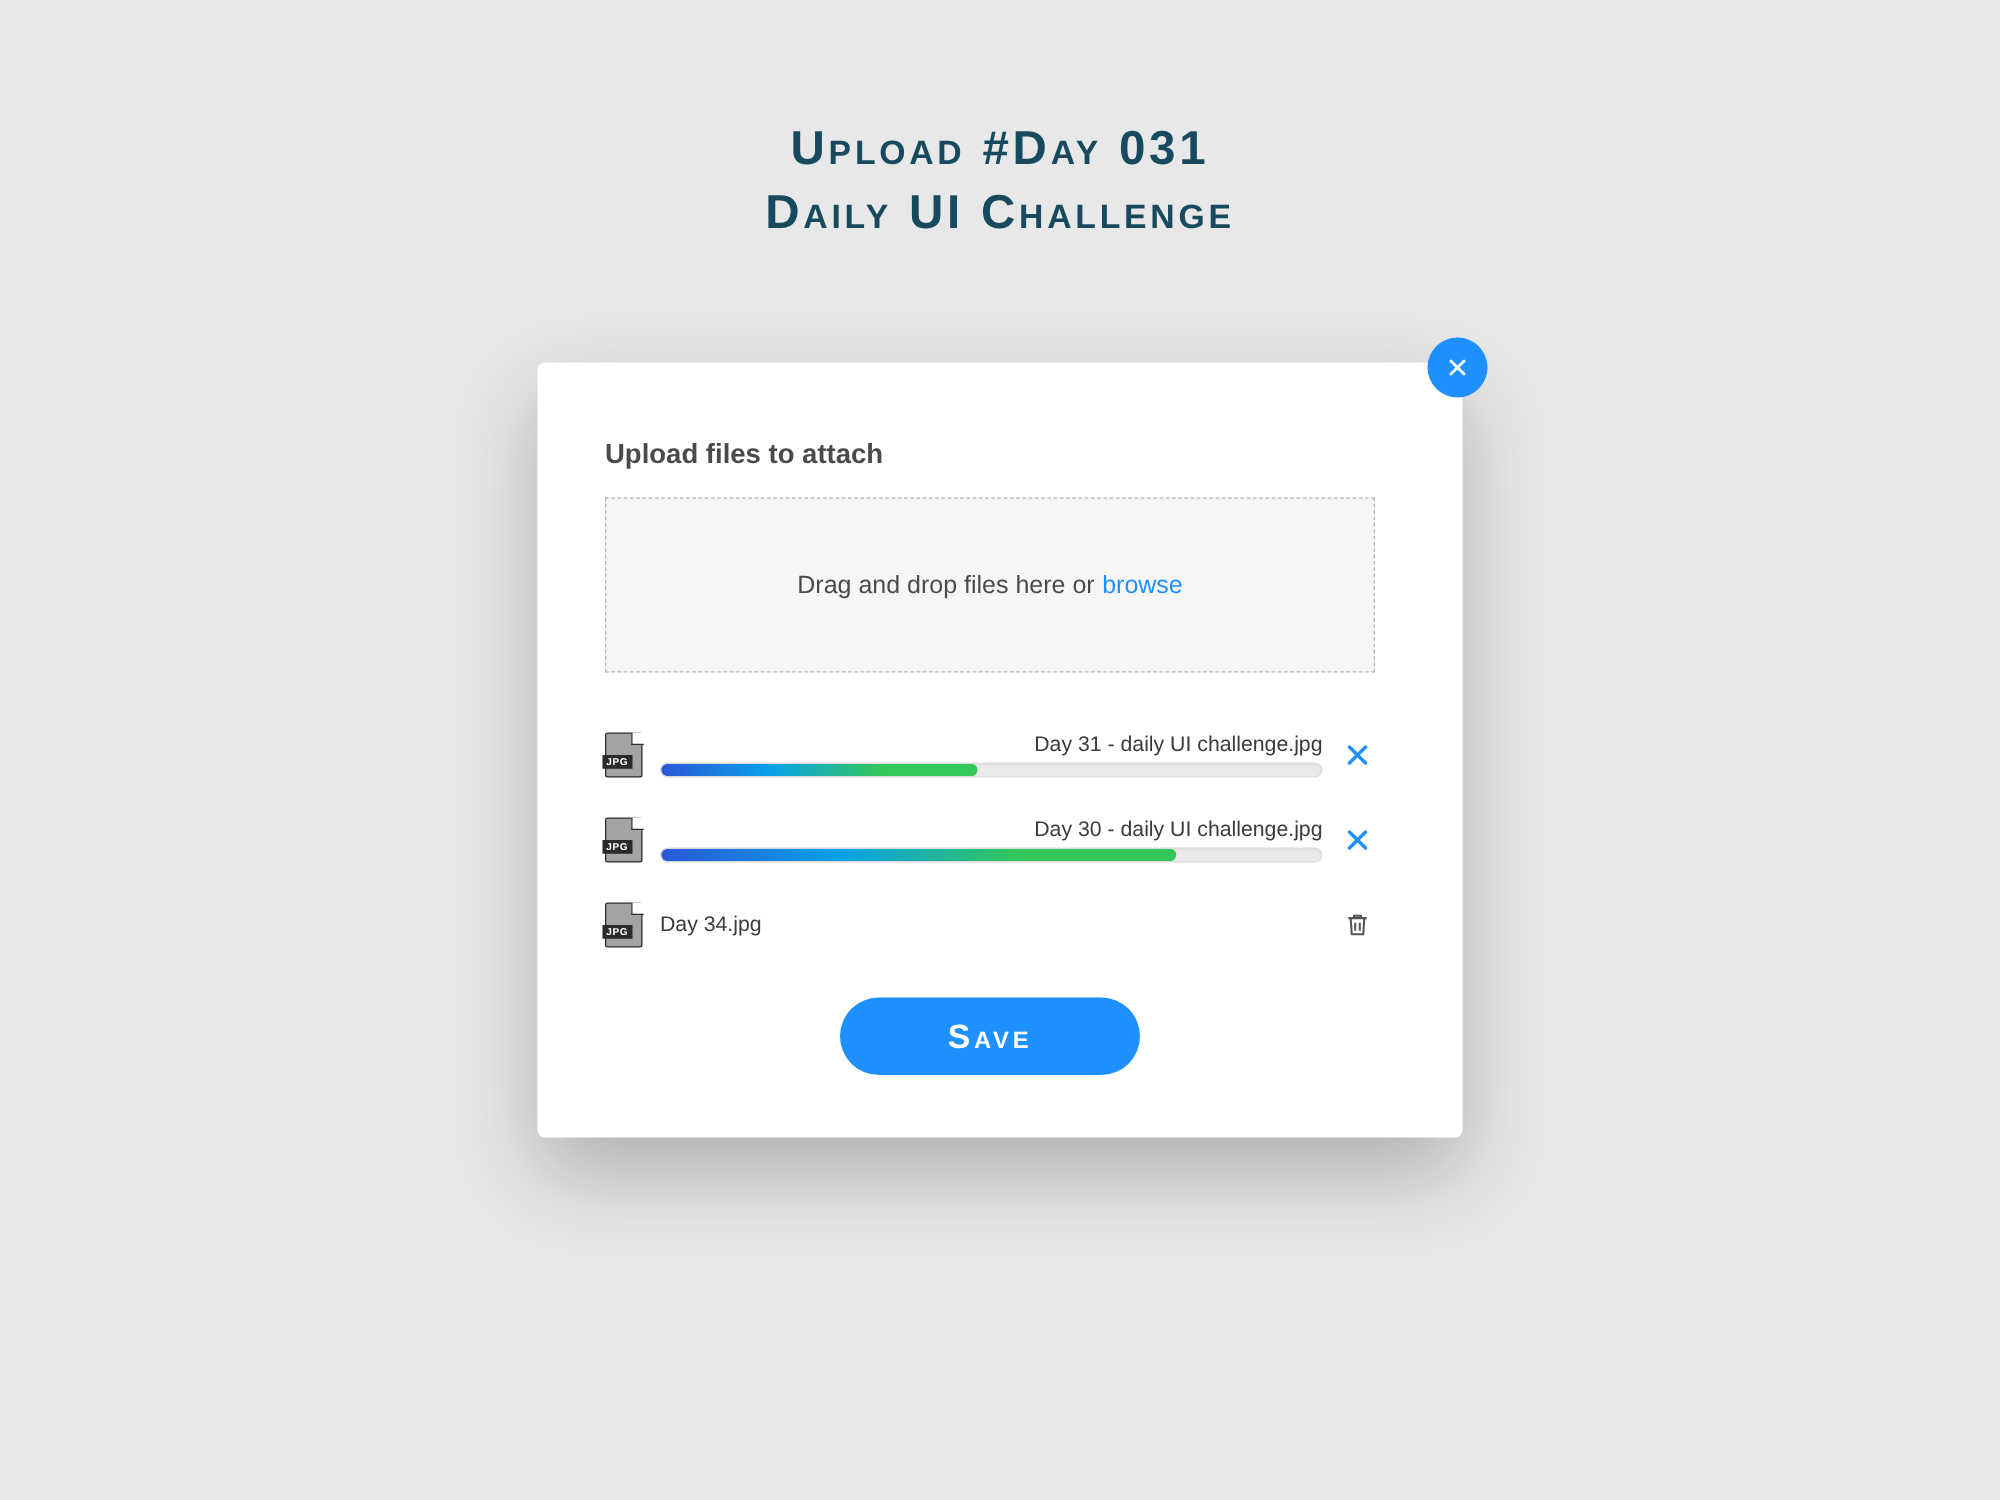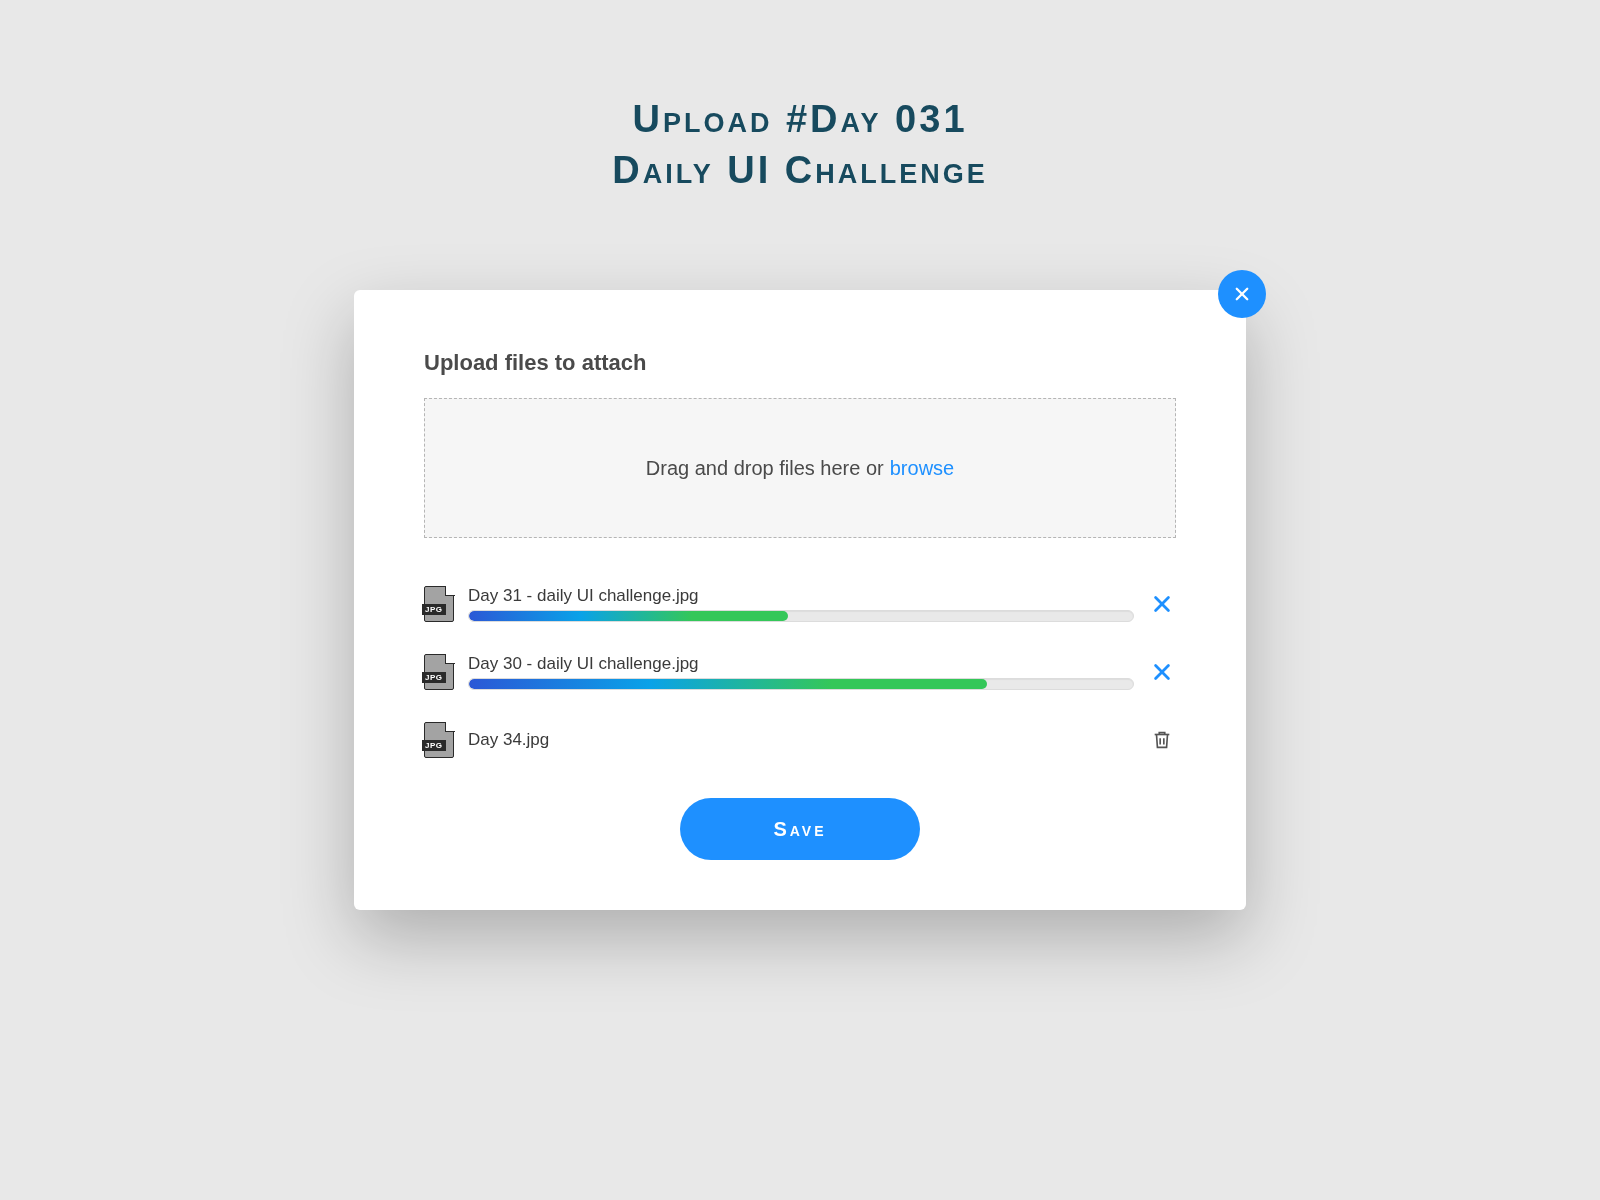--- a/index.html
+++ b/index.html
@@ -19,25 +19,25 @@
     font-weight: 700;
     letter-spacing: 3px;
     font-variant: small-caps;
     line-height: 1.35;
   }
   .modal {
     position: absolute;
     top: 290px;
     left: 50%;
     transform: translateX(-50%);
-    width: 892px;
+    width: 740px;
     background: #ffffff;
     border-radius: 6px;
     box-shadow: 0 28px 70px rgba(0,0,0,0.25);
-    padding: 60px 70px 50px 70px;
+    padding: 60px 70px 50px 54px;
   }
   .close-btn {
     position: absolute;
     top: -20px;
     right: -20px;
     width: 48px;
     height: 48px;
     background: #1e90ff;
     border-radius: 50%;
     display: flex;
@@ -95,21 +95,21 @@
     position: absolute;
     bottom: 6px;
     left: -3px;
     background: #2a2a2a;
     color: #fff;
     font-size: 8px;
     font-weight: 700;
     padding: 1px 3px;
     letter-spacing: 0.5px;
   }
-  .file-body { flex: 1; min-width: 0; }
+  .file-body { flex: 1; min-width: 0; text-align: right; }
   .file-name {
     font-size: 17px;
     color: #3a3a3a;
     margin-bottom: 4px;
   }
   .progress-track {
     height: 12px;
     background: #e9e9e9;
     border-radius: 8px;
     border: 1px solid #dcdcdc;
@@ -134,21 +134,21 @@
   .row-action svg { width: 22px; height: 22px; }
   .save-btn {
     display: block;
     margin: 40px auto 0 auto;
     width: 240px;
     height: 62px;
     background: #1e90ff;
     border: none;
     border-radius: 32px;
     color: #fff;
-    font-size: 20px;
+    font-size: 27px;
     font-weight: 700;
     letter-spacing: 3px;
     font-variant: small-caps;
     cursor: pointer;
   }
   .simple-row { display:flex; align-items:center; gap:14px; margin-bottom:32px; }
   .simple-row .file-name { margin-bottom: 0; flex:1; }
 </style>
 </head>
 <body>

